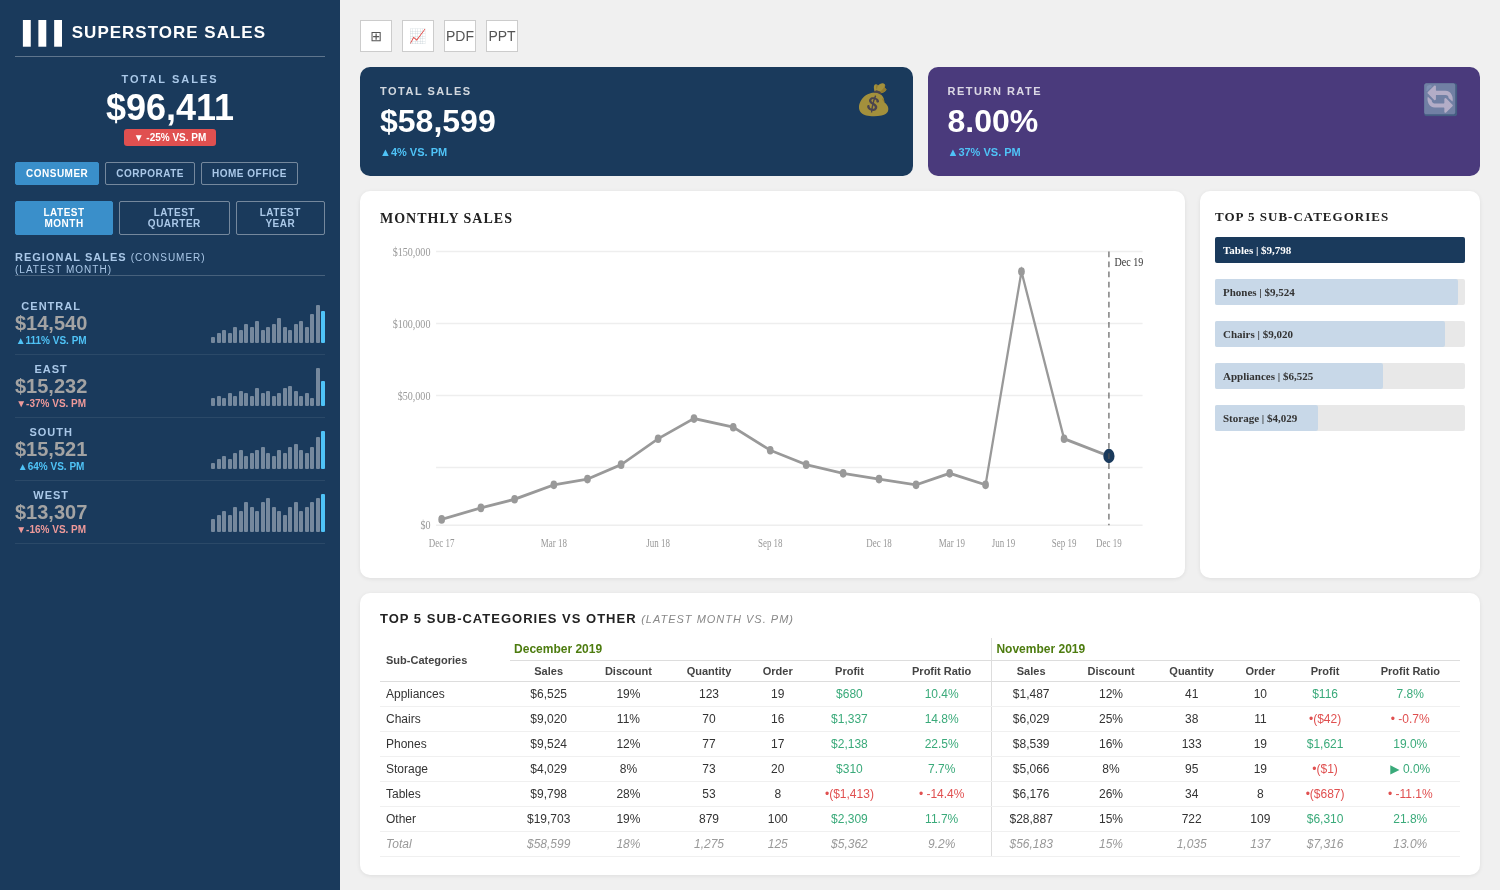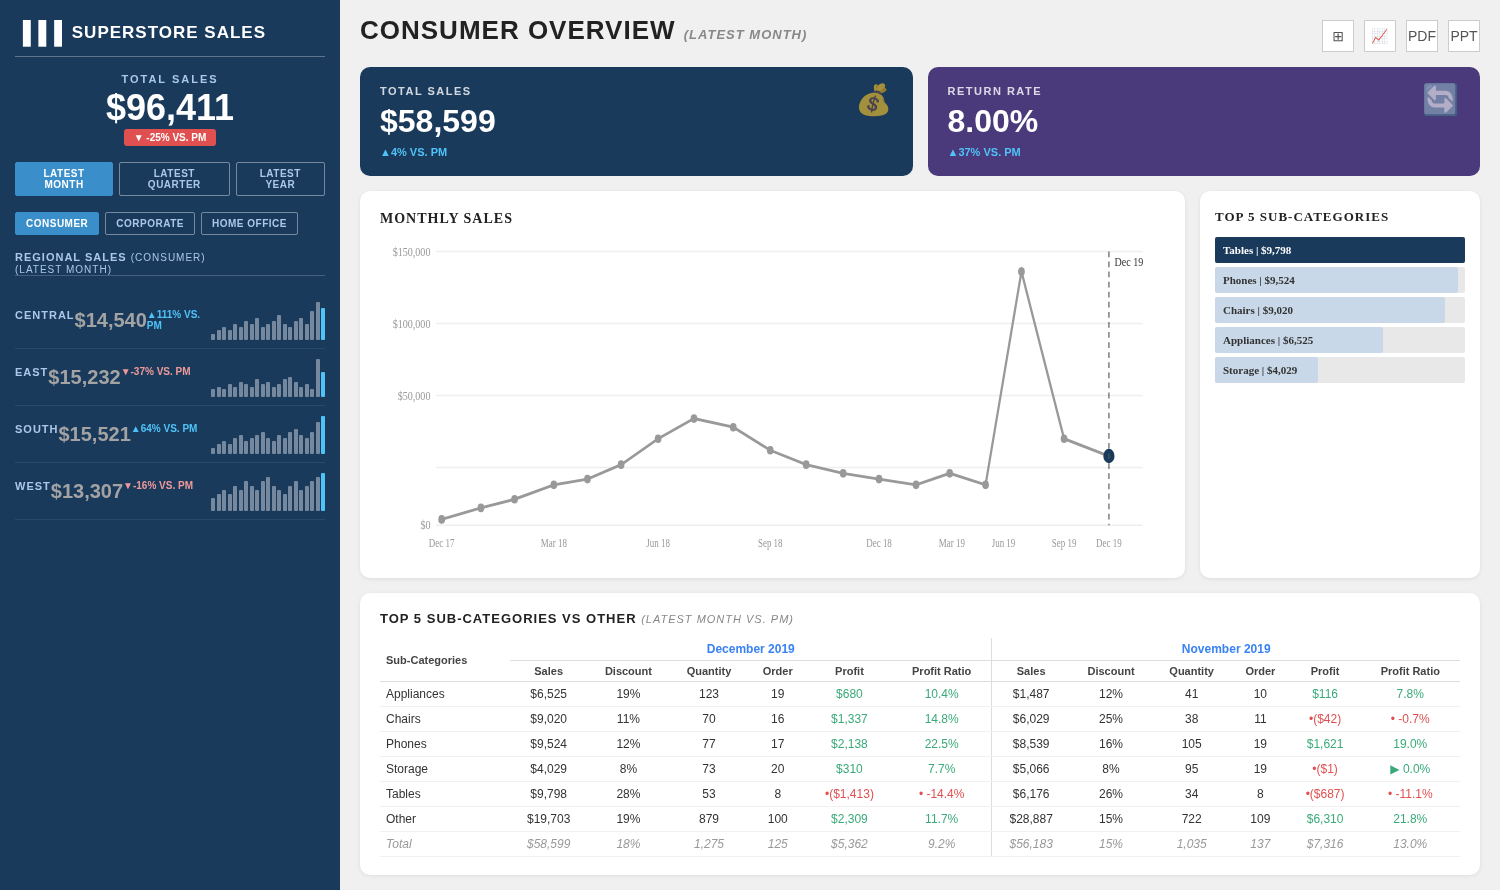--- a/index.html
+++ b/index.html
@@ -115,21 +115,21 @@
       font-weight: normal;
     }
 
     .region-item {
       display: flex;
       justify-content: space-between;
       align-items: center;
       padding: 8px 0;
       border-bottom: 1px solid rgba(255,255,255,0.08);
     }
-    .region-info { display: flex; flex-direction: row; }
+    .region-info { display: flex; flex-direction: column; align-items: center; }
     .region-name {
       font-size: 11px;
       font-weight: bold;
       letter-spacing: 1px;
       color: #aac8e8;
     }
     .region-value {
       font-size: 20px;
       font-weight: bold;
       color: #a3a3a3;
@@ -283,21 +283,21 @@
       box-shadow: 0 1px 4px rgba(0,0,0,0.08);
     }
     .top5-title {
       font-size: 13px;
       font-weight: bold;
       letter-spacing: 1px;
       color: #222;
       margin-bottom: 12px;
     }
     .top5-bar-row {
-      margin-bottom: 4px;
+      margin-bottom: 16px;
       border-radius: 8px;
     }
     .top5-bar-track {
       background: #e8e8e8;
       border-radius: 2px;
       height: 26px;
       position: relative;
       display: flex;
       align-items: center;
     }
@@ -365,23 +365,23 @@
       padding: 5px 6px;
       color: #333;
       border-bottom: 1px solid #f0f0f0;
       font-size: 12px;
     }
     td.left { text-align: left; }
     .profit-pos { color: #3aaa7a; }
     .profit-neg { color: #e05050; }
     .total-row td { color: #999; font-style: italic; }
     .month-header {
-      text-align: center;
+      text-align: left;
       font-size: 12px;
-      color: #3b82f6;
+      color: #4d7c0f;
       font-weight: bold;
       padding: 4px;
     }
     .col-separator { border-left: 1px solid #ddd; }
   </style>
 </head>
 <body>
 
 <div class="sidebar">
   <div class="sidebar-header">
@@ -389,29 +389,29 @@
     <span class="sidebar-title">SUPERSTORE SALES</span>
   </div>
 
   <div class="total-sales-center">
     <div class="total-sales-label">TOTAL SALES</div>
     <div class="total-sales-value">$96,411</div>
     <div class="total-sales-badge">▼ -25% VS. PM</div>
   </div>
 
   <div class="tabs-row">
+    <button class="tab-btn active">CONSUMER</button>
+    <button class="tab-btn">CORPORATE</button>
+    <button class="tab-btn">HOME OFFICE</button>
+  </div>
+
+  <div class="tabs-row">
     <button class="period-btn active">LATEST MONTH</button>
     <button class="period-btn">LATEST QUARTER</button>
     <button class="period-btn">LATEST YEAR</button>
-  </div>
-
-  <div class="tabs-row">
-    <button class="tab-btn active">CONSUMER</button>
-    <button class="tab-btn">CORPORATE</button>
-    <button class="tab-btn">HOME OFFICE</button>
   </div>
 
   <div>
     <div class="regional-title">
       REGIONAL SALES <span>(CONSUMER)<br>(LATEST MONTH)</span>
     </div>
   </div>
 
   <div id="regions-container">
       <div class="region-item">
@@ -533,25 +533,20 @@
           <div class="mini-bar" style="height:34px"></div>
           <div class="mini-bar highlight" style="height:38px"></div>
         </div>
   </div>
     </div>
 </div>
 
 <div class="main">
 
   <div class="main-header">
-    <div>
-      <span class="main-title">
-        CONSUMER OVERVIEW <span class="main-subtitle">(LATEST MONTH)</span>
-      </span>
-    </div>
     <div class="header-icons">
       <div class="header-icon-btn">⊞</div>
       <div class="header-icon-btn">📈</div>
       <div class="header-icon-btn">PDF</div>
       <div class="header-icon-btn">PPT</div>
     </div>
   </div>
 
   <div class="kpi-row" id="kpi-row">
       <div class="kpi-card total-sales-card">
@@ -722,21 +717,21 @@
           <tr>
     <td class="left">Phones</td>
     <td>$9,524</td>
     <td>12%</td>
     <td>77</td>
     <td>17</td>
     <td class="profit-pos">$2,138</td>
     <td class="profit-pos">22.5%</td>
     <td class="col-separator">$8,539</td>
     <td>16%</td>
-    <td>105</td>
+    <td>133</td>
     <td>19</td>
     <td class="profit-pos">$1,621</td>
     <td class="profit-pos">19.0%</td>
   </tr>
           <tr>
     <td class="left">Storage</td>
     <td>$4,029</td>
     <td>8%</td>
     <td>73</td>
     <td>20</td>

